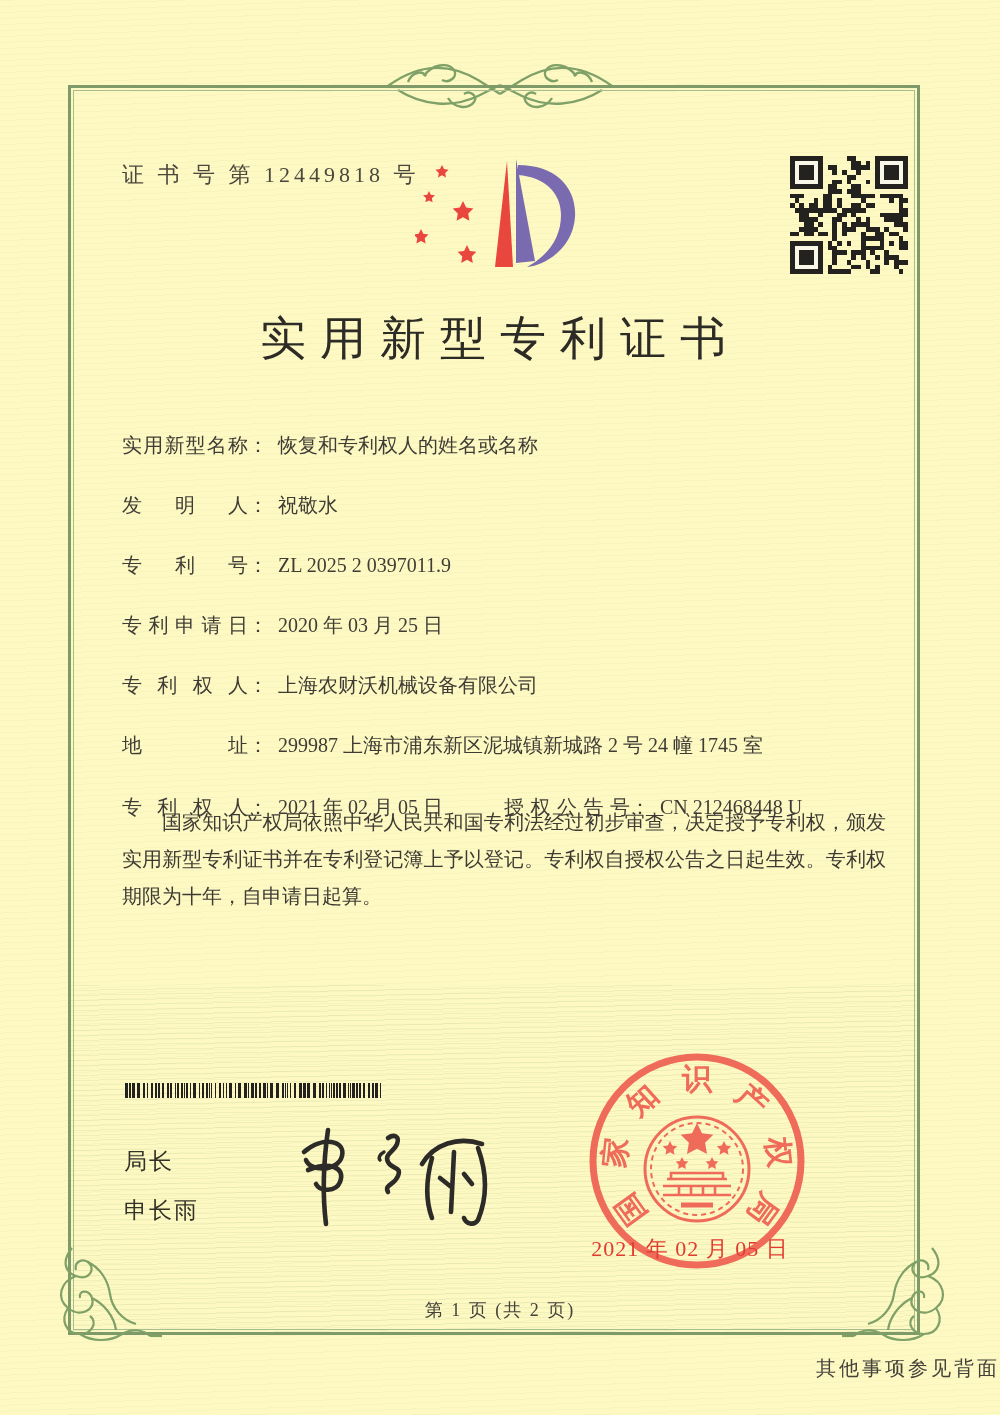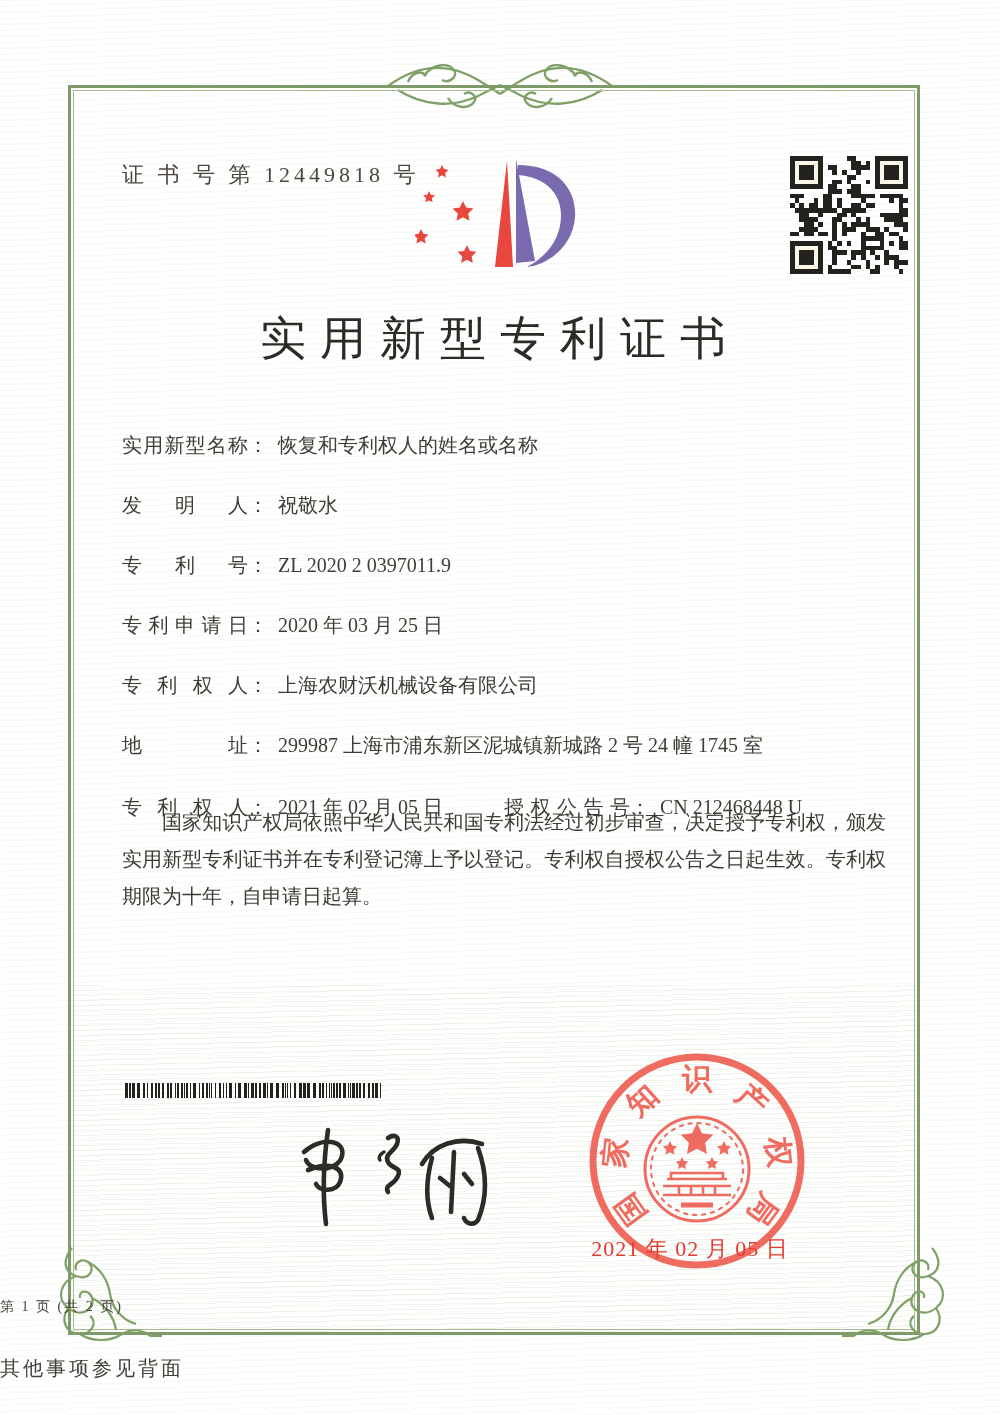--- a/index.html
+++ b/index.html
@@ -1,18 +1,18 @@
 <!DOCTYPE html>
 <html><head>
 <meta charset="utf-8">
 <style>
   html,body{margin:0;padding:0;background:#e8e6d8;}
   .page{
     position:relative;width:1000px;height:1415px;margin:0 auto;
-    background:#ffffff;overflow:hidden;
+    background:#fef9c3;overflow:hidden;
     font-family:"Liberation Serif","DejaVu Serif",serif;color:#3f3c35;
   }
   .page::before{ 
     content:"";position:absolute;inset:0;
     background:repeating-linear-gradient(178deg, rgba(150,178,118,.07) 0 1px, transparent 1px 6px);
     pointer-events:none;
   }
   .waves{
     position:absolute;left:70px;top:985px;width:850px;height:348px;
     background:repeating-linear-gradient(179deg, rgba(140,175,110,.13) 0 1px, transparent 1px 5px);
@@ -51,25 +51,25 @@
   .signer{position:absolute;left:124px;top:1146px;font-family:"Liberation Sans","DejaVu Sans",sans-serif;
     font-size:23px;color:#343129;}
   .signer div{margin-bottom:18px;letter-spacing:2px;}
   .signature{position:absolute;left:272px;top:1108px;}
   .seal{position:absolute;left:580px;top:1046px;}
   .seal-date{
     position:absolute;left:570px;top:1234px;width:240px;text-align:center;
     color:#e23b30;font-size:22px;letter-spacing:1px;
   }
   .page-info{
-    position:absolute;left:0;top:1298px;width:100%;
-    font-size:14px;color:#45423a;letter-spacing:2px;
+    position:absolute;left:0;top:1298px;width:100%;text-align:center;
+    font-size:18px;color:#45423a;letter-spacing:2px;
   }
   .back-note{
-    position:absolute;left:0;top:1355px;width:100%;text-align:left;
+    position:absolute;left:0;top:1355px;width:100%;text-align:right;
     font-size:20px;color:#43403a;letter-spacing:3px;
   }
   .flourish-top{position:absolute;left:328px;top:54px;}
   .corner{position:absolute;}
   .corner.bl{left:52px;top:1246px;}
   .corner.br{left:842px;top:1246px;transform:scaleX(-1);}
 </style>
 </head>
 <body>
 
@@ -359,21 +359,21 @@
   <div class="doc-title">实用新型专利证书</div>
 
   <div class="fields">
     <div class="frow" style="top:0">
       <span class="flabel">实用新型名称</span><span>：</span><span class="fvalue">恢复和专利权人的姓名或名称</span>
     </div>
     <div class="frow" style="top:60px">
       <span class="flabel">发明人</span><span>：</span><span class="fvalue">祝敬水</span>
     </div>
     <div class="frow" style="top:120px">
-      <span class="flabel">专利号</span><span>：</span><span class="fvalue">ZL 2020 2 0397011.9</span>
+      <span class="flabel">专利号</span><span>：</span><span class="fvalue">ZL 2025 2 0397011.9</span>
     </div>
     <div class="frow" style="top:180px">
       <span class="flabel">专利申请日</span><span>：</span><span class="fvalue">2020 年 03 月 25 日</span>
     </div>
     <div class="frow" style="top:240px">
       <span class="flabel">专利权人</span><span>：</span><span class="fvalue">上海农财沃机械设备有限公司</span>
     </div>
     <div class="frow" style="top:300px">
       <span class="flabel">地址</span><span>：</span><span class="fvalue">299987 上海市浦东新区泥城镇新城路 2 号 24 幢 1745 室</span>
     </div>
@@ -453,20 +453,24 @@
       <rect x="227" y="0" width="3" height="15" fill="#23221f"></rect>
       <rect x="231" y="0" width="2" height="15" fill="#23221f"></rect>
       <rect x="234" y="0" width="2" height="15" fill="#23221f"></rect>
       <rect x="238" y="0" width="2" height="15" fill="#23221f"></rect>
       <rect x="243" y="0" width="2" height="15" fill="#23221f"></rect>
       <rect x="247" y="0" width="2" height="15" fill="#23221f"></rect>
       <rect x="250" y="0" width="3" height="15" fill="#23221f"></rect>
       <rect x="255" y="0" width="2" height="15" fill="#23221f"></rect>
     </svg>
 
+  <div class="signer">
+    <div>局长</div>
+    <div>申长雨</div>
+  </div>
 
   <svg class="signature" width="238" height="128" viewBox="0 0 238 128">
     <g fill="none" stroke="#2c2b27" stroke-width="4.6" stroke-linecap="round">
       <path d="M56,22 C52,50 50,84 54,116"></path>
       <path d="M32,44 C50,28 74,32 70,48 C66,64 38,64 34,52"></path>
       <path d="M36,62 C56,54 74,58 68,74 C64,84 48,84 44,76"></path>
       <path d="M116,30 C122,26 128,28 125,36 C122,44 112,46 116,54 C120,62 130,58 126,68 C122,78 112,76 116,84"></path>
       <path d="M112,44 C108,46 106,50 108,52" stroke-width="3.4"></path>
       <path d="M150,56 C162,36 186,28 210,36"></path>
       <path d="M160,50 C154,72 154,94 160,110"></path>

